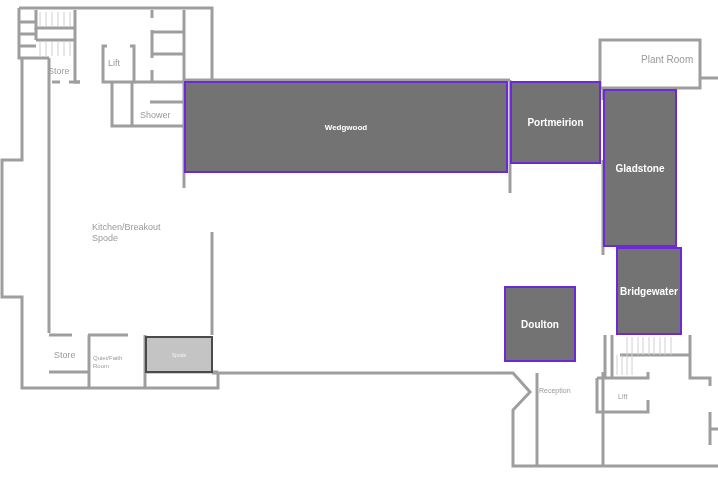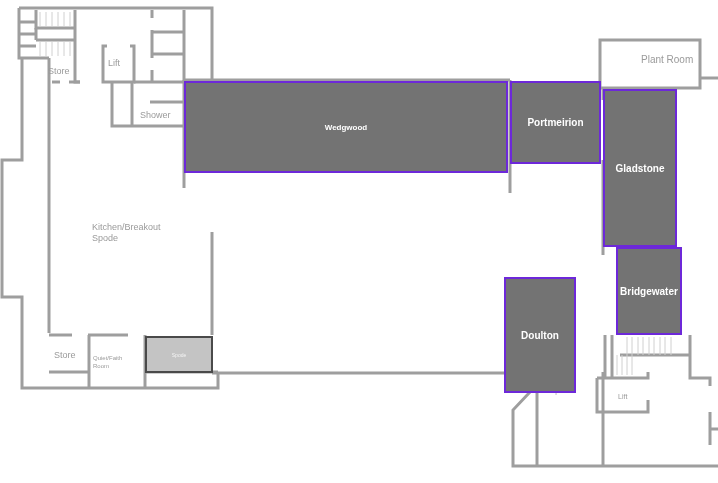--- a/index.html
+++ b/index.html
@@ -104,18 +104,18 @@
 </div>
 <div class="room green" style="left:510px;top:81px;width:91px;height:83px;">
   <span>Portmeirion</span>
 </div>
 <div class="room green" style="left:603px;top:89px;width:74px;height:158px;">
   <span>Gladstone</span>
 </div>
 <div class="room green" style="left:616px;top:247px;width:66px;height:88px;">
   <span>Bridgewater</span>
 </div>
-<div class="room green" style="left:504px;top:277px;width:72px;height:116px;">
+<div class="room green" style="left:504px;top:286px;width:72px;height:76px;">
   <span>Doulton</span>
 </div>
 <div class="room grey" style="left:145px;top:336px;width:68px;height:37px;">
   <span>Spode</span>
 </div>
 
 </body></html>

